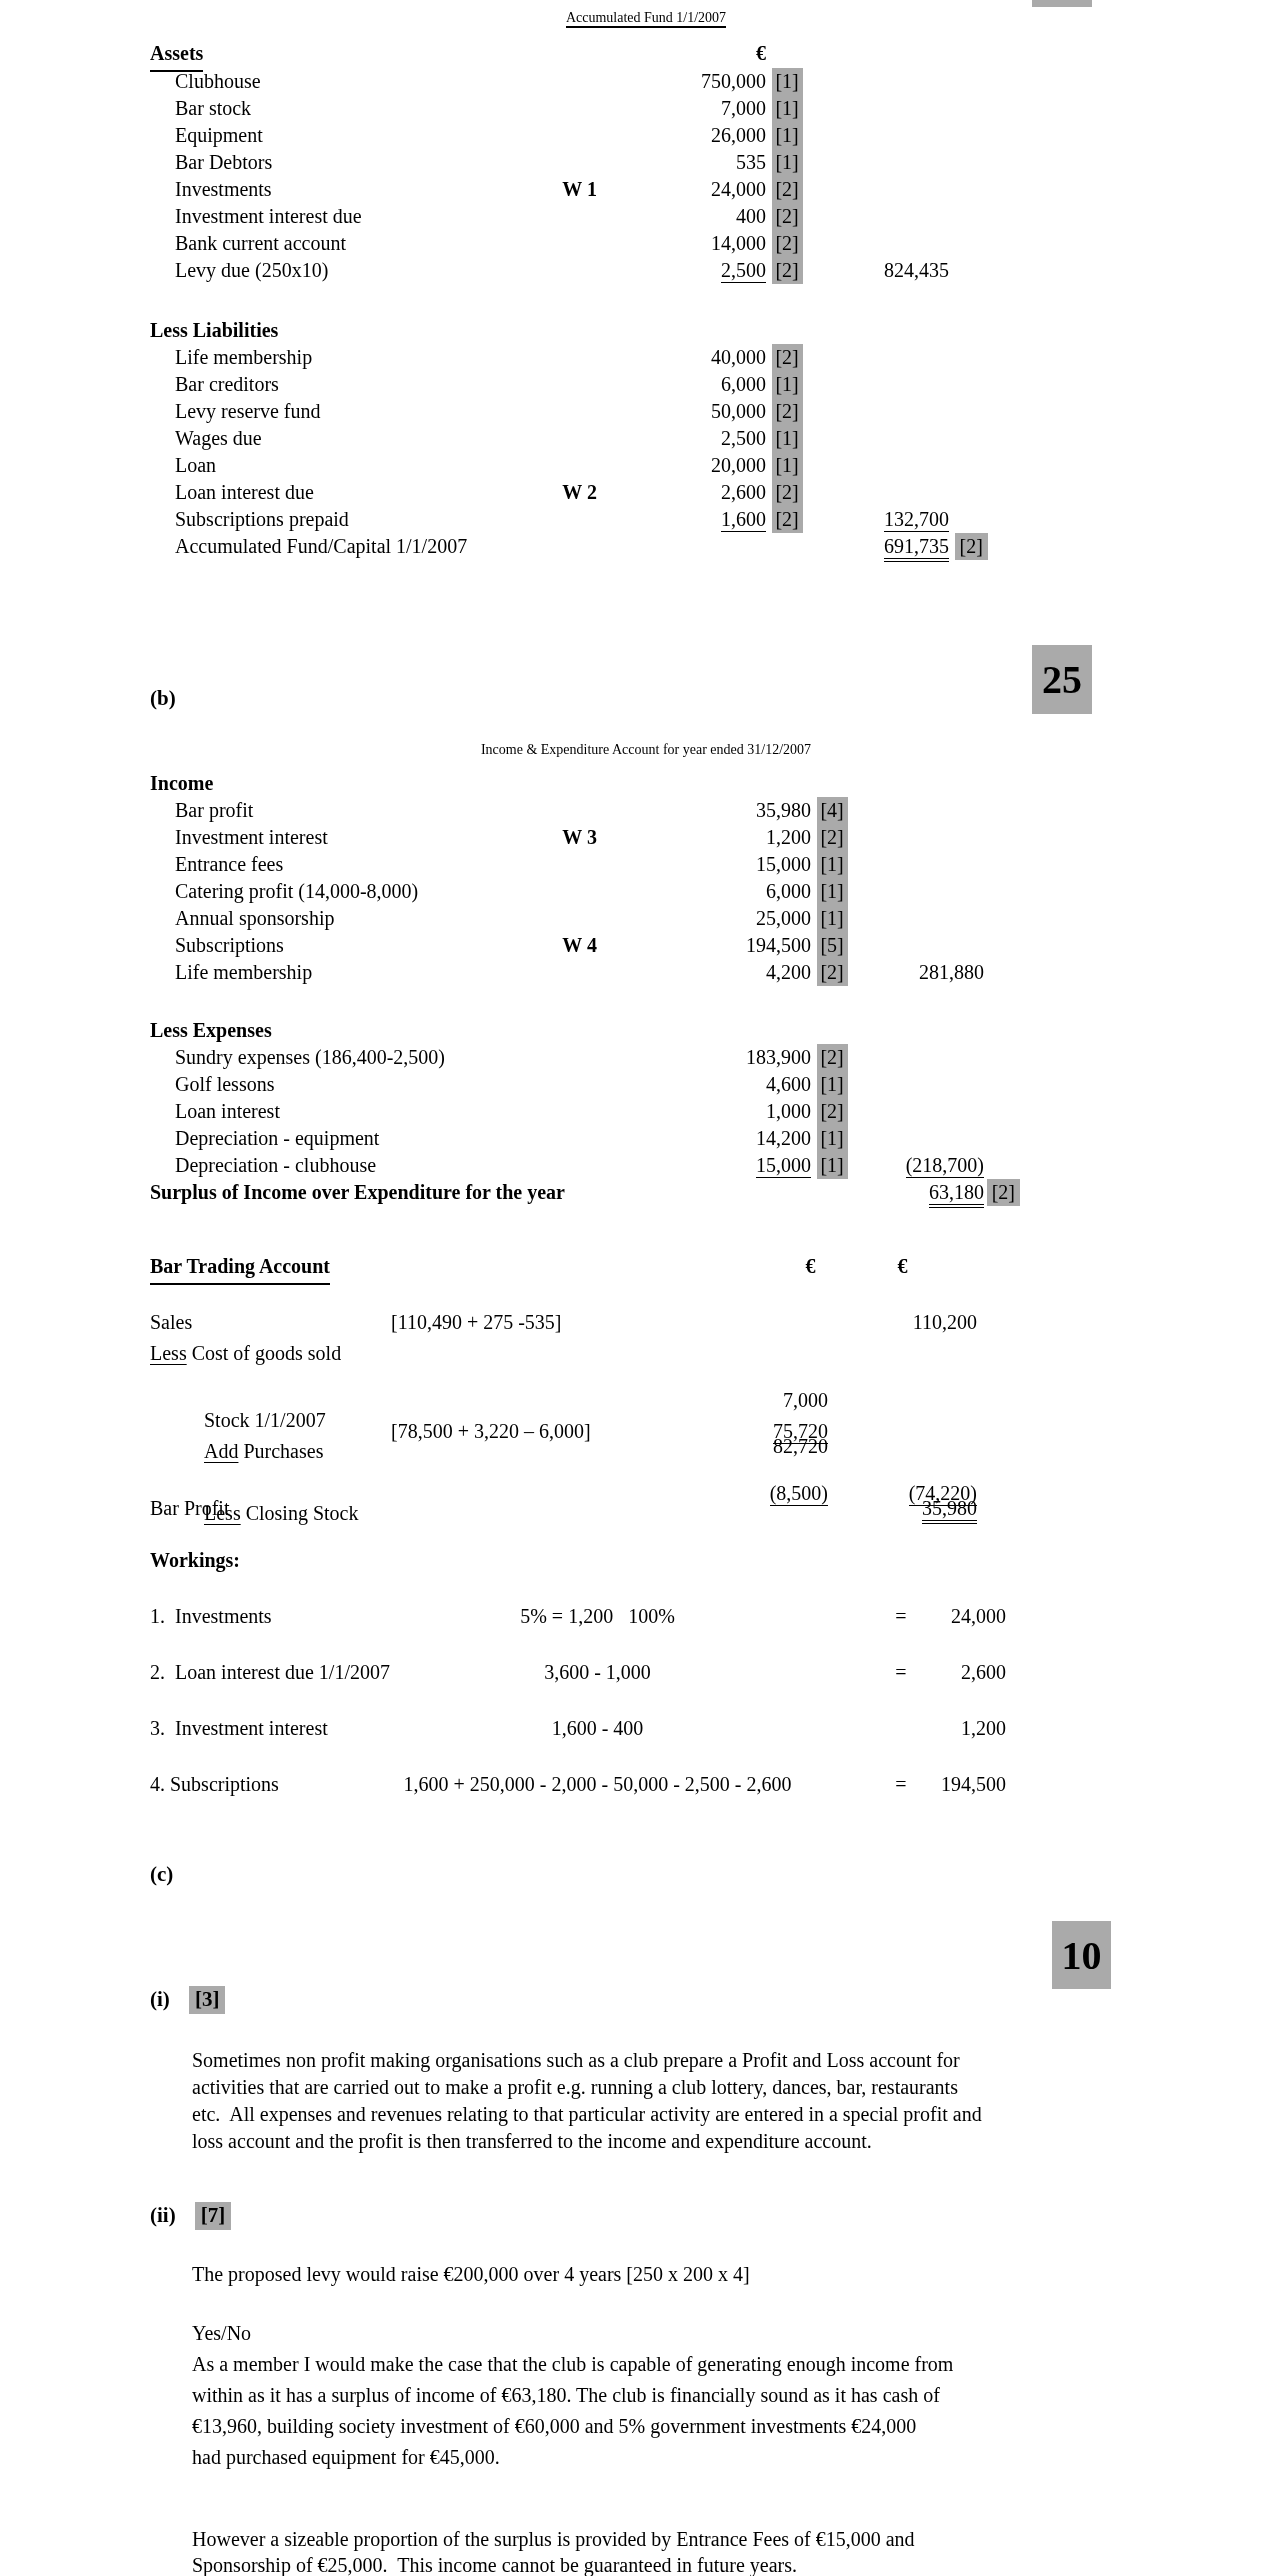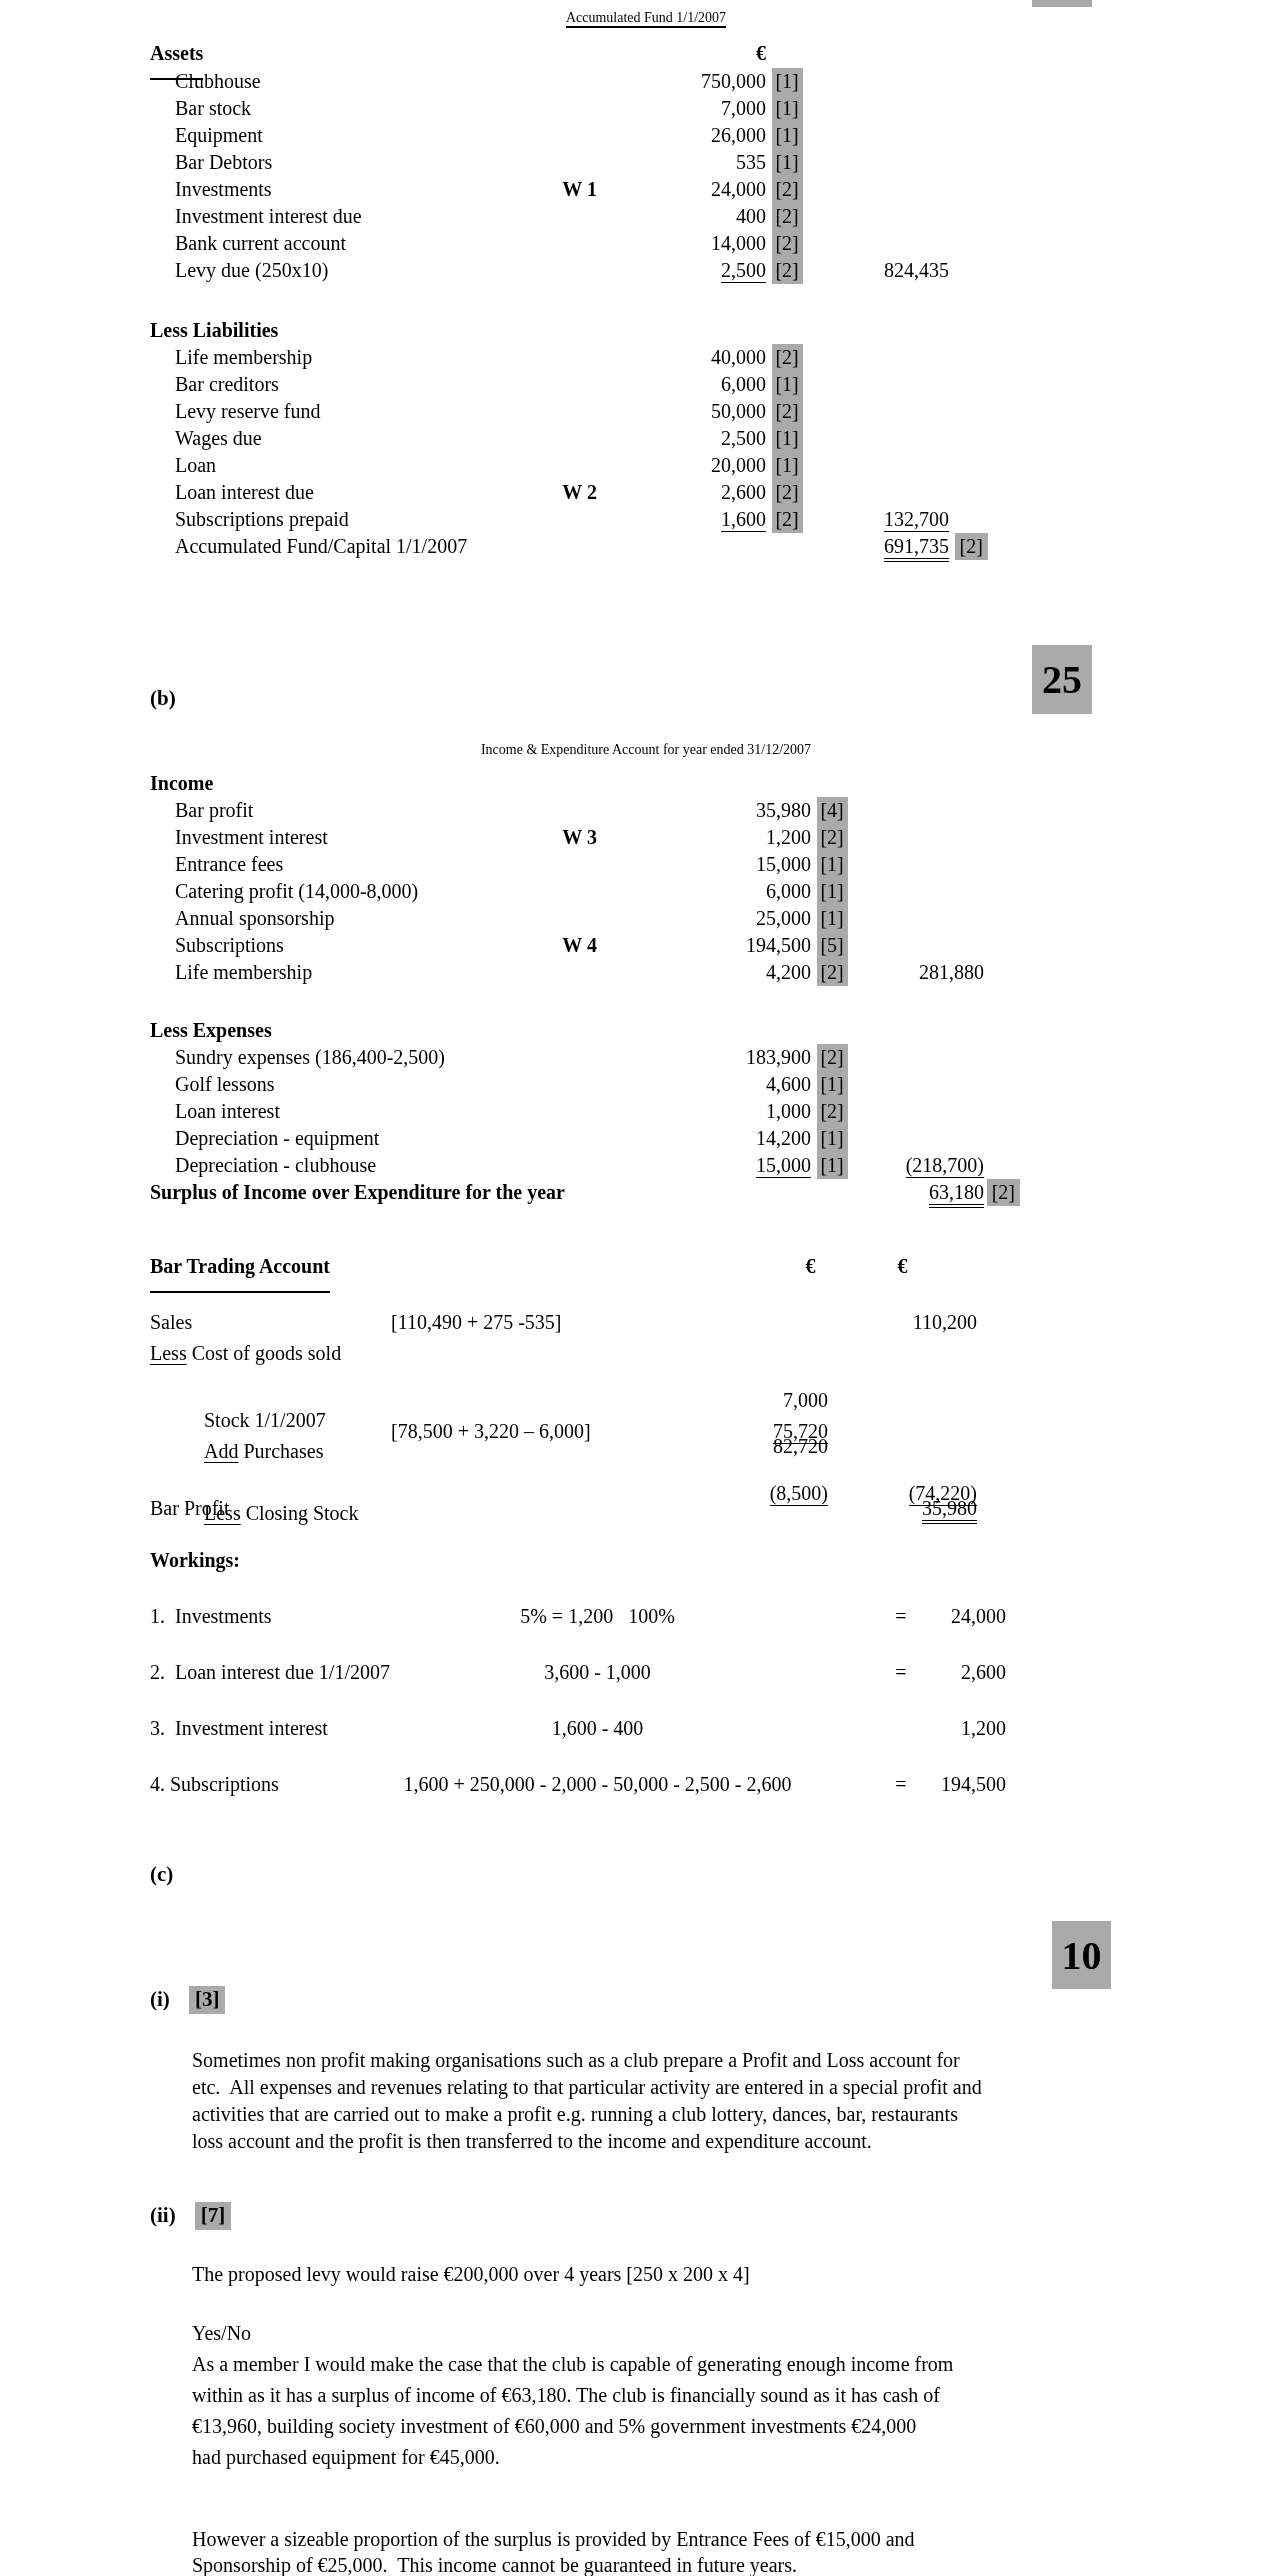--- a/index.html
+++ b/index.html
@@ -33,21 +33,21 @@
   .wu{text-decoration:underline; text-decoration-thickness:1.4px; text-underline-offset:3.5px;}
   .c-f{white-space:pre;}
   .wk .c-label{white-space:pre;}
   .wk .c-f{text-align:center;}
   .wk .c-eq{text-align:right; padding-right:5.6px;}
   .wk .c-res{text-align:right;}
   .doc-title{font-weight:normal; font-size:14px; text-align:center;}
   .tu{border-bottom:2.1px solid var(--ink); padding-bottom:1.4px;}
   .sec-head{font-weight:bold; font-size:20px;}
   .sec-head2{font-weight:bold; font-size:20px;}
-  .hu{border-bottom:2.1px solid var(--ink); padding-bottom:14px;}
+  .hu{border-bottom:2.1px solid var(--ink); padding-bottom:6px;}
   .sec-row{height:28px; display:flex; align-items:center;}
   .plabel{font-weight:bold; font-size:21px;}
   .bigmark{background:var(--hl); display:flex; align-items:center; justify-content:center;
            font-weight:bold; font-size:40px;}
   .item-row{display:flex; gap:19.6px; align-items:center;}
   .mark-inline{background:var(--hl); font-weight:bold; font-size:21px; padding:1.4px 5.6px;}
   .para .line{white-space:pre;}
   .lh39 .line{line-height:27px;}
   .lh45 .line{line-height:31px;}
   .lh37 .line{line-height:26px;}
@@ -530,22 +530,22 @@
 
   <div class="abs plabel" style="left:150px; top:1862px;">(c)</div>
   <div class="abs bigmark" style="left:1052px; top:1921px; width:59px; height:68px;">10</div>
 
   <div class="abs item-row" style="left:150px; top:1986px;">
     <span class="plabel">(i)</span>
     <span class="mark-inline">[3]</span>
   </div>
   <div class="abs para lh39" style="left:192px; top:2047px;">
       <div class="line">Sometimes non profit making organisations such as a club prepare a Profit and Loss account for</div>
+      <div class="line">activities that are carried out to make a profit e.g. running a club lottery, dances, bar, restaurants</div>
       <div class="line">etc.  All expenses and revenues relating to that particular activity are entered in a special profit and</div>
-      <div class="line">activities that are carried out to make a profit e.g. running a club lottery, dances, bar, restaurants</div>
       <div class="line">loss account and the profit is then transferred to the income and expenditure account.</div>
     </div>
 
   <div class="abs item-row" style="left:150px; top:2202px;">
     <span class="plabel">(ii)</span>
     <span class="mark-inline">[7]</span>
   </div>
   <div class="abs" style="left:192px; top:2263px; white-space:pre;">The proposed levy would raise €200,000 over 4 years [250 x 200 x 4]</div>
   <div class="abs para lh45" style="left:192px; top:2318px;">
       <div class="line">Yes/No</div>

